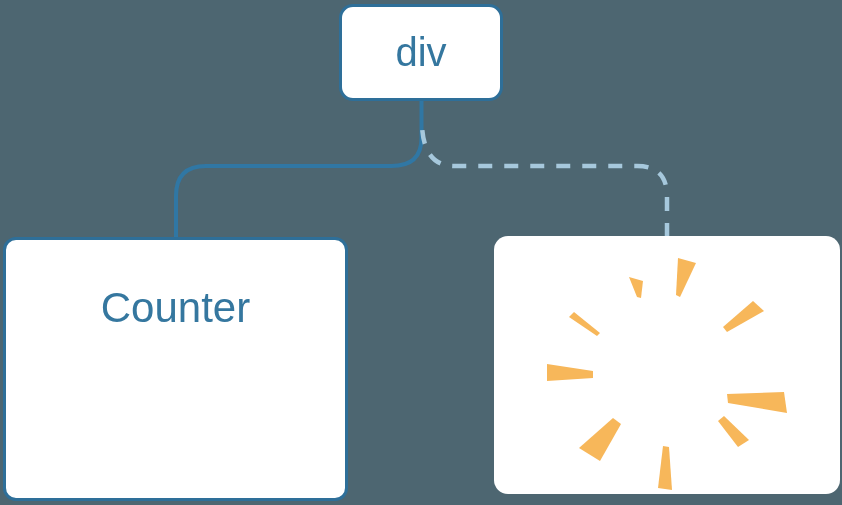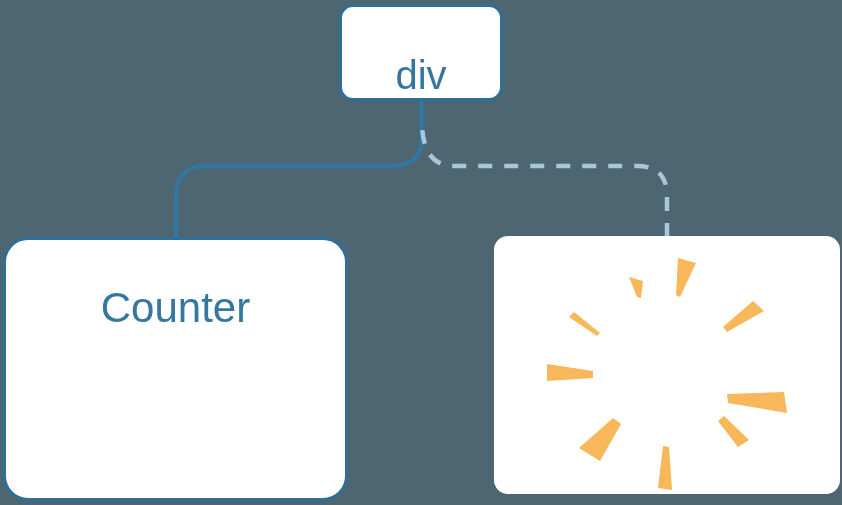--- a/index.html
+++ b/index.html
@@ -46,30 +46,30 @@
     position:absolute;
     background:var(--card);
     box-sizing:border-box;
   }
   .node-div{
     left:339px; top:4px;
     width:164px; height:97px;
     border:3px solid var(--steel);
     border-radius:14px;
     display:flex;
-    align-items:flex-end;
+    align-items:center;
     justify-content:center;
     color:var(--node-text);
     font-size:40px;
   }
   .node-counter{
     left:3px; top:237px;
     width:345px; height:264px;
     border:3px solid var(--steel);
-    border-radius:25px;
+    border-radius:13px;
   }
   .counter-title{
     position:absolute;
     left:0; top:44px;
     width:100%;
     text-align:center;
     color:var(--node-text);
     font-size:42px;
   }
   .state-pill{

